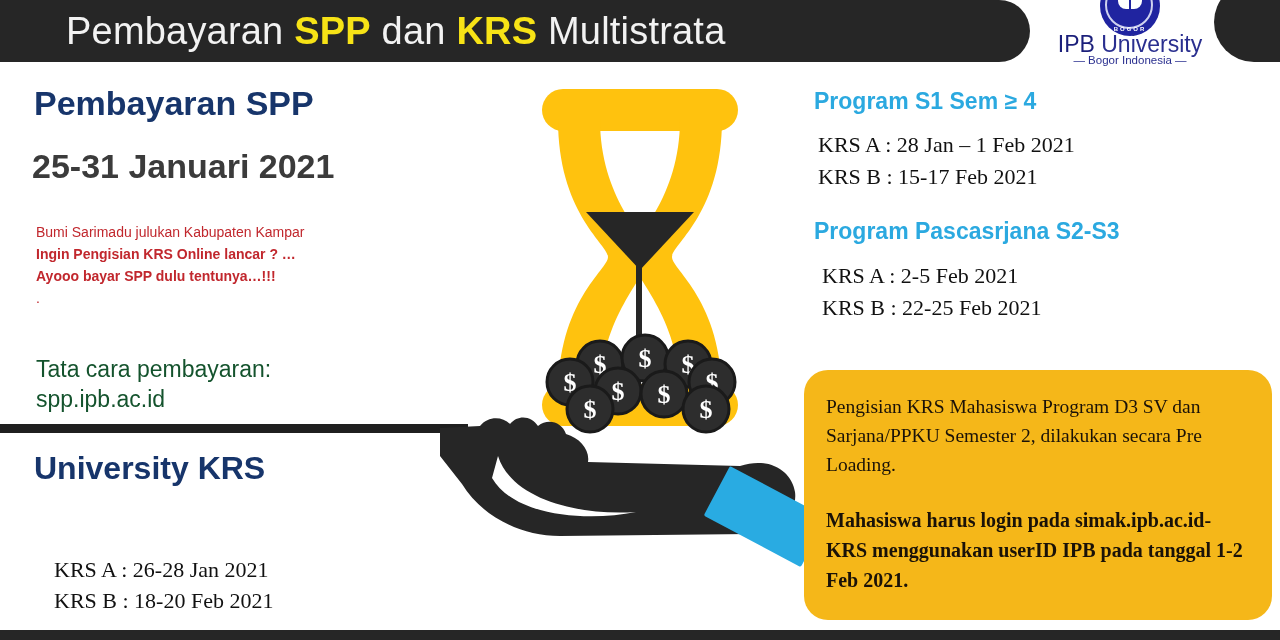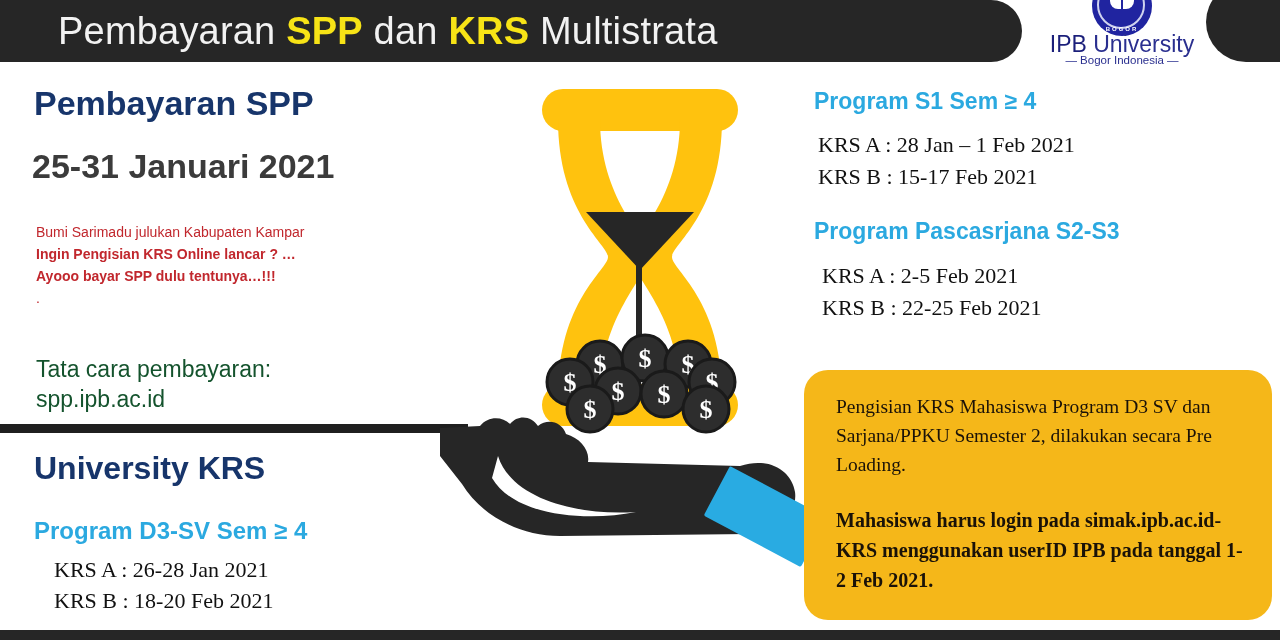--- a/index.html
+++ b/index.html
@@ -12,21 +12,21 @@
     height: 640px;
     position: relative;
     overflow: hidden;
     font-family: "Liberation Sans", sans-serif;
     background: #ffffff;
   }
 
   
   .header {
     position: absolute;
-    left: 0; top: 0;
+    left: 8px; top: 0;
     width: 1096px; height: 64px;
     background: #ffffff;
   }
   .header-bar {
     position: absolute;
     left: -40px; top: 0;
     width: 1062px; height: 62px;
     background: #262626;
     border-radius: 0 60px 60px 0;
   }
@@ -204,21 +204,21 @@
   .krs-s1 { left: 18px; top: 65px; }
   .krs-s23 { left: 22px; top: 196px; }
 
   .yellow-box {
     position: absolute;
     left: 4px; top: 306px;
     width: 468px; height: 250px;
     background: #f5b719;
     border-radius: 24px;
     box-sizing: border-box;
-    padding: 22px 22px 0 32px;
+    padding: 22px 22px 0 22px;
     font-family: "Liberation Serif", serif;
     color: #1a1208;
   }
   .yellow-box .para1 {
     font-size: 19.5px;
     line-height: 29px;
   }
   .yellow-box .para2 {
     margin-top: 26px;
     font-size: 20px;
@@ -268,21 +268,20 @@
   </div>
 
   <div class="tata">
     <div>Tata cara pembayaran:</div>
     <div>spp.ipb.ac.id</div>
   </div>
 
   <div class="rule"></div>
 
   <div class="h-krs">University KRS</div>
-  <div class="h-d3">Program D3-SV Sem ≥ 4</div>
   <div class="krs-list-left">
     <div>KRS A : 26-28 Jan 2021</div>
     <div>KRS B : 18-20 Feb 2021</div>
   </div>
 </div>
 
 <div class="center-art">
   <svg width="400" height="576" viewBox="0 0 400 576">
 
     <g>

